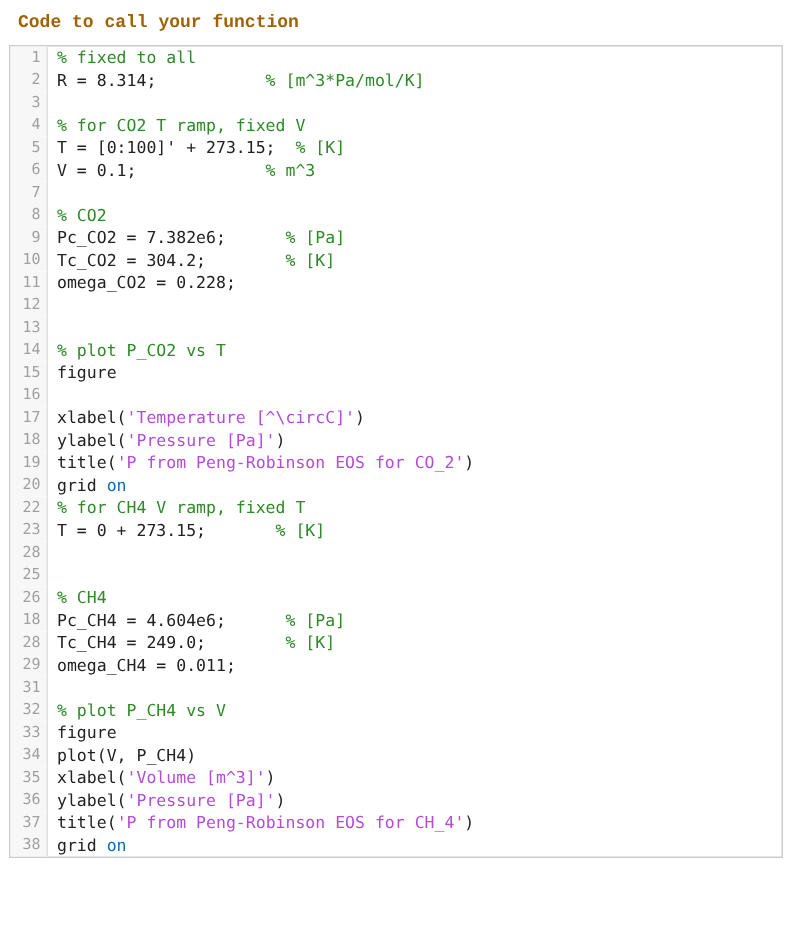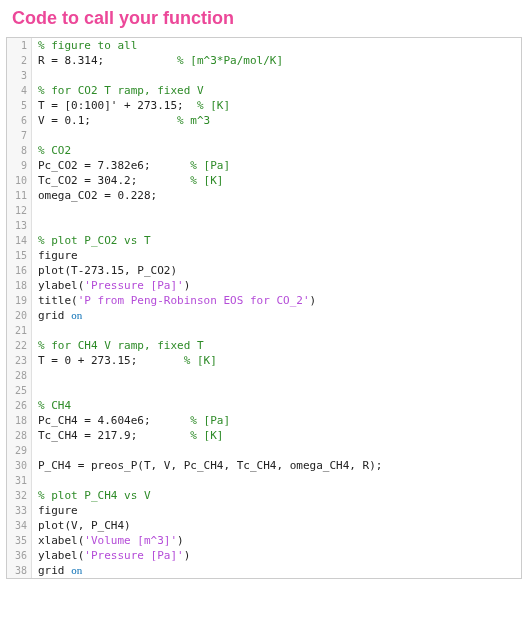--- a/index.html
+++ b/index.html
@@ -3,23 +3,24 @@
 <meta charset="utf-8">
 <style>
   body {
     margin: 0;
     font-family: Arial, Helvetica, sans-serif;
     background: #fff;
     width: 528px;
   }
   .header {
     padding: 8px 12px;
-    font-size: 18px;
+    font-size: 12px;
     font-weight: bold;
-    color: #ec4899;
+    color: #a16207;
+    font-family: Liberation Mono, monospace;
   }
   .code-block {
     border: 1px solid #ccc;
     margin: 0 6px 6px 6px;
     background: #fff;
     font-family: Menlo, Monaco, Consolas, monospace;
     font-size: 11px;
     line-height: 15px;
   }
   .code-line {
@@ -38,33 +39,33 @@
     font-size: 10px;
     line-height: 15px;
   }
   .code {
     padding: 0 0 0 6px;
     white-space: pre;
     color: #222;
   }
   .tok-comment { color: #2e8b28; }
   .tok-string  { color: #b44cd8; }
-  .tok-keyword { color: #0a6fb5; font-family: Liberation Serif, serif; }
+  .tok-keyword { color: #0a6fb5; }
 </style>
 </head>
 <body>
 
 <div class="header">
   <span>Code to call your function</span>
 </div>
 
 <div class="code-block" id="code-block">
     <div class="code-line">
       <div class="gutter">1</div>
-      <div class="code"><span class="tok-comment">% figure to all</span></div>
+      <div class="code"><span class="tok-comment">% fixed to all</span></div>
     </div>
     <div class="code-line">
       <div class="gutter">2</div>
       <div class="code"><span>R = 8.314;           </span><span class="tok-comment">% [m^3*Pa/mol/K]</span></div>
     </div>
     <div class="code-line">
       <div class="gutter">3</div>
       <div class="code">&nbsp;</div>
     </div>
     <div class="code-line">
@@ -109,39 +110,38 @@
     <div class="code-line">
       <div class="gutter">14</div>
       <div class="code"><span class="tok-comment">% plot P_CO2 vs T</span></div>
     </div>
     <div class="code-line">
       <div class="gutter">15</div>
       <div class="code"><span>figure</span></div>
     </div>
     <div class="code-line">
       <div class="gutter">16</div>
-      <div class="code"><span>plot(T-273.15, P_CO2)</span></div>
+    </div>
+    <div class="code-line">
+      <div class="gutter">17</div>
+      <div class="code"><span>xlabel(</span><span class="tok-string">'Temperature [^\circC]'</span><span>)</span></div>
     </div>
     <div class="code-line">
       <div class="gutter">18</div>
       <div class="code"><span>ylabel(</span><span class="tok-string">'Pressure [Pa]'</span><span>)</span></div>
     </div>
     <div class="code-line">
       <div class="gutter">19</div>
       <div class="code"><span>title(</span><span class="tok-string">'P from Peng-Robinson EOS for CO_2'</span><span>)</span></div>
     </div>
     <div class="code-line">
       <div class="gutter">20</div>
       <div class="code"><span>grid </span><span class="tok-keyword">on</span></div>
     </div>
     <div class="code-line">
-      <div class="gutter">21</div>
-      <div class="code">&nbsp;</div>
-    </div>
-    <div class="code-line">
       <div class="gutter">22</div>
       <div class="code"><span class="tok-comment">% for CH4 V ramp, fixed T</span></div>
     </div>
     <div class="code-line">
       <div class="gutter">23</div>
       <div class="code"><span>T = 0 + 273.15;       </span><span class="tok-comment">% [K]</span></div>
     </div>
     <div class="code-line">
       <div class="gutter">28</div>
     </div>
@@ -152,28 +152,25 @@
     <div class="code-line">
       <div class="gutter">26</div>
       <div class="code"><span class="tok-comment">% CH4</span></div>
     </div>
     <div class="code-line">
       <div class="gutter">18</div>
       <div class="code"><span>Pc_CH4 = 4.604e6;      </span><span class="tok-comment">% [Pa]</span></div>
     </div>
     <div class="code-line">
       <div class="gutter">28</div>
-      <div class="code"><span>Tc_CH4 = 217.9;        </span><span class="tok-comment">% [K]</span></div>
+      <div class="code"><span>Tc_CH4 = 249.0;        </span><span class="tok-comment">% [K]</span></div>
     </div>
     <div class="code-line">
       <div class="gutter">29</div>
-    </div>
-    <div class="code-line">
-      <div class="gutter">30</div>
-      <div class="code"><span>P_CH4 = preos_P(T, V, Pc_CH4, Tc_CH4, omega_CH4, R);</span></div>
+      <div class="code"><span>omega_CH4 = 0.011;</span></div>
     </div>
     <div class="code-line">
       <div class="gutter">31</div>
       <div class="code">&nbsp;</div>
     </div>
     <div class="code-line">
       <div class="gutter">32</div>
       <div class="code"><span class="tok-comment">% plot P_CH4 vs V</span></div>
     </div>
     <div class="code-line">
@@ -184,18 +181,22 @@
       <div class="gutter">34</div>
       <div class="code"><span>plot(V, P_CH4)</span></div>
     </div>
     <div class="code-line">
       <div class="gutter">35</div>
       <div class="code"><span>xlabel(</span><span class="tok-string">'Volume [m^3]'</span><span>)</span></div>
     </div>
     <div class="code-line">
       <div class="gutter">36</div>
       <div class="code"><span>ylabel(</span><span class="tok-string">'Pressure [Pa]'</span><span>)</span></div>
+    </div>
+    <div class="code-line">
+      <div class="gutter">37</div>
+      <div class="code"><span>title(</span><span class="tok-string">'P from Peng-Robinson EOS for CH_4'</span><span>)</span></div>
     </div>
     <div class="code-line">
       <div class="gutter">38</div>
       <div class="code"><span>grid </span><span class="tok-keyword">on</span></div>
     </div>
   </div>
 
 </body></html>

